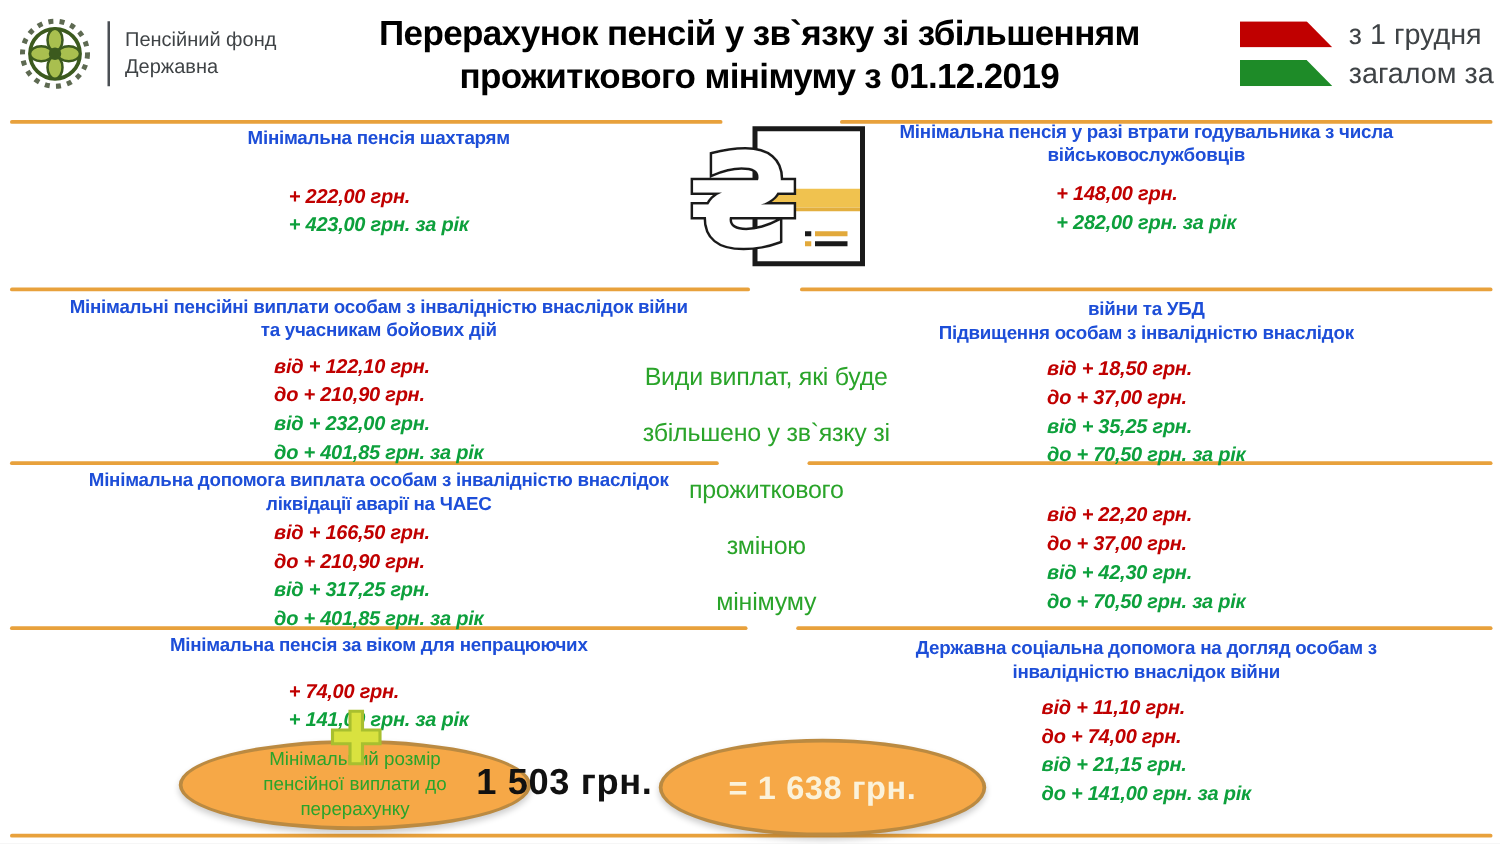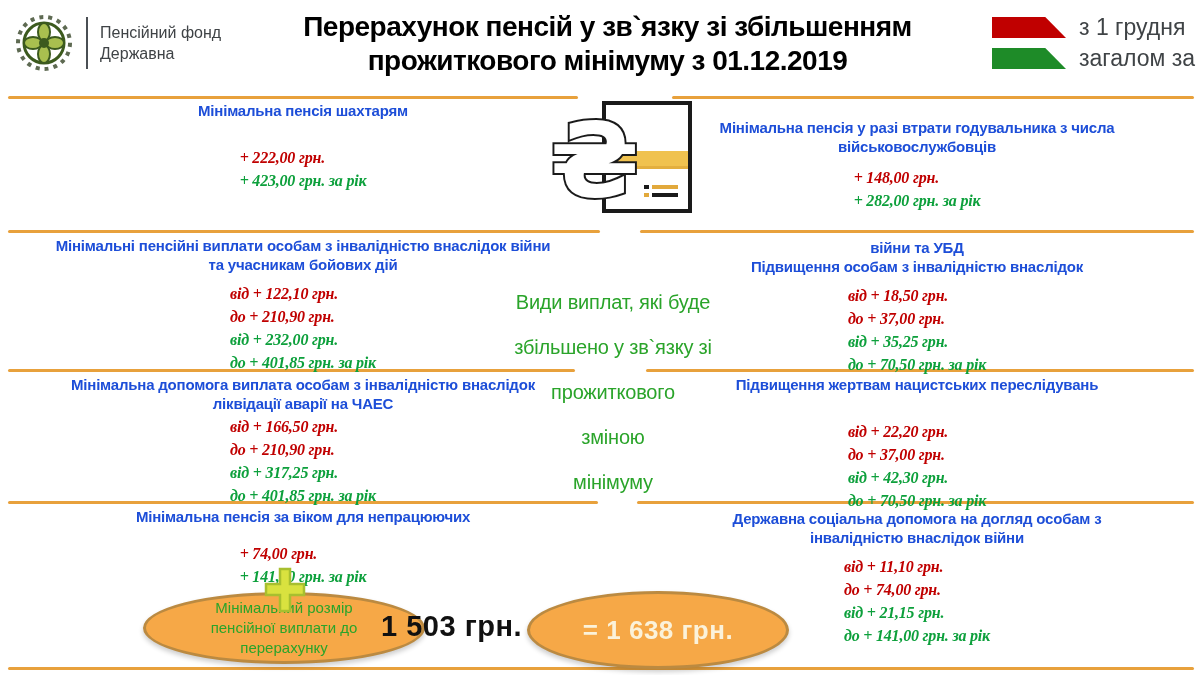--- a/index.html
+++ b/index.html
@@ -17,21 +17,21 @@
   .legend-row{display:flex;align-items:center;height:25px;margin-bottom:6px;}
   .swatch{width:74px;height:21px;clip-path:polygon(0 0,72% 0,100% 100%,0 100%);}
   .swatch.red{background:#c00000;}
   .swatch.green{background:#1e8b28;}
   .legend-label{margin-left:13px;font-size:23px;color:#3f4346;white-space:nowrap;}
   
   .rule{position:absolute;height:3px;background:#e8a13c;border-radius:2px;}
   
   .sec{position:absolute;}
   .sec-title{font-weight:700;font-size:15px;line-height:19px;text-align:center;color:#1d4ed8;letter-spacing:-0.2px;}
-  .vals{width:max-content;margin:8px auto 0;font-style:italic;font-weight:700;font-size:16px;line-height:23px;letter-spacing:-0.2px;font-family:Liberation Serif, serif;}
+  .vals{width:max-content;margin:8px auto 0;font-style:italic;font-weight:700;font-size:16px;line-height:23px;letter-spacing:-0.2px;}
   .val[data-color="red"]{color:#c00000;}
   .val[data-color="green"]{color:#0da03c;}
   
   .center-note{position:absolute;left:438px;top:280px;width:350px;text-align:center;
                color:#2aa42a;font-size:20px;letter-spacing:-0.2px;}
   .center-note .note-line{height:45px;line-height:45px;white-space:nowrap;}
   
   .big-icon{position:absolute;left:540px;top:96px;width:160px;height:130px;}
   
   .ellipse{position:absolute;border-radius:50%;background:#f6a847;border:3px solid #bb8a41;
@@ -112,21 +112,21 @@
   </div>
 
   <div class="sec" style="left:8px;top:101px;width:590px;">
     <div class="sec-title">Мінімальна пенсія шахтарям</div>
     <div class="vals" style="margin-top:26px;">
       <div class="val" data-color="red">+ 222,00 грн.</div>
       <div class="val" data-color="green">+ 423,00 грн. за рік</div>
     </div>
   </div>
 
-  <div class="sec" style="left:640px;top:118px;width:554px;">
+  <div class="sec" style="left:640px;top:96px;width:554px;">
     <div class="sec-title">Мінімальна пенсія у разі втрати годувальника з числа</div>
     <div class="sec-title">військовослужбовців</div>
     <div class="vals" style="margin-top:10px;">
       <div class="val" data-color="red">+ 148,00 грн.</div>
       <div class="val" data-color="green">+ 282,00 грн. за рік</div>
     </div>
   </div>
 
   <div class="sec" style="left:8px;top:236px;width:590px;">
     <div class="sec-title">Мінімальні пенсійні виплати особам з інвалідністю внаслідок війни</div>
@@ -155,21 +155,20 @@
     <div class="sec-title">ліквідації аварії на ЧАЕС</div>
     <div class="vals" style="margin-top:2px;">
       <div class="val" data-color="red">від + 166,50 грн.</div>
       <div class="val" data-color="red">до + 210,90 грн.</div>
       <div class="val" data-color="green">від + 317,25 грн.</div>
       <div class="val" data-color="green">до + 401,85 грн.  за рік</div>
     </div>
   </div>
 
   <div class="sec" style="left:640px;top:375px;width:554px;">
-    <div class="sec-title">Підвищення жертвам нацистських переслідувань</div>
     <div class="vals" style="margin-top:26px;">
       <div class="val" data-color="red">від + 22,20 грн.</div>
       <div class="val" data-color="red">до + 37,00 грн.</div>
       <div class="val" data-color="green">від + 42,30 грн.</div>
       <div class="val" data-color="green">до + 70,50 грн.  за рік</div>
     </div>
   </div>
 
   <div class="sec" style="left:8px;top:507px;width:590px;">
     <div class="sec-title">Мінімальна пенсія за віком для непрацюючих</div>

